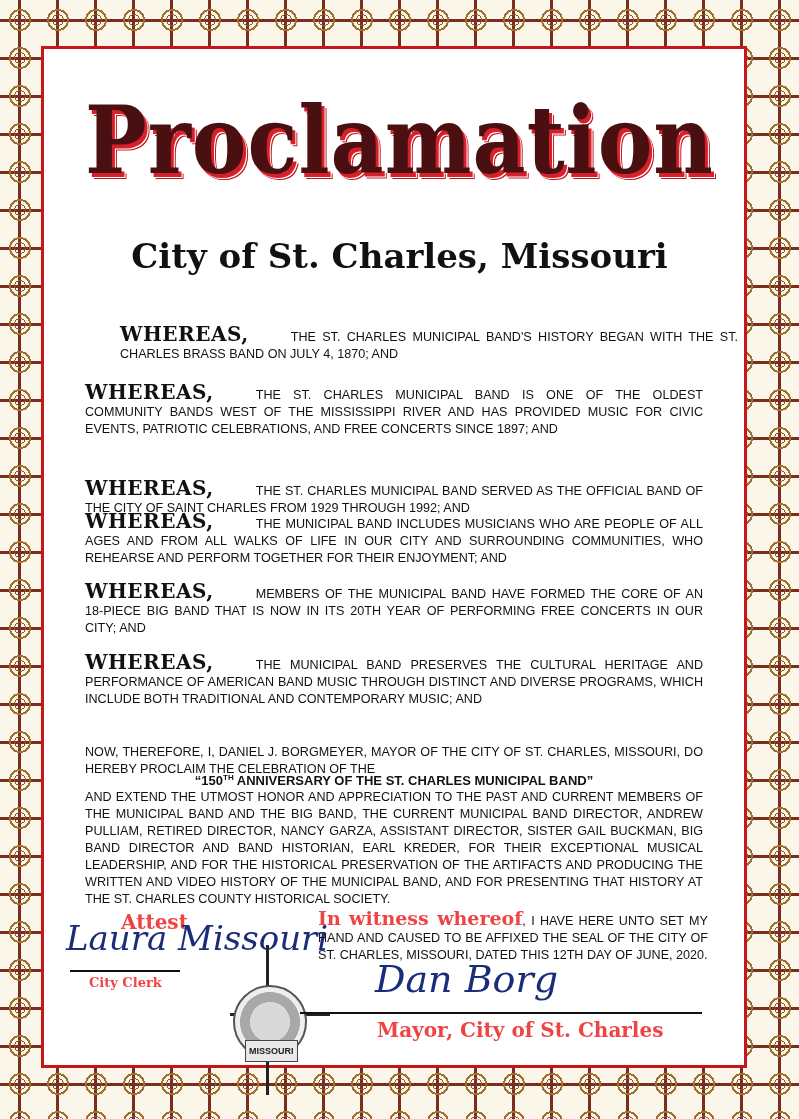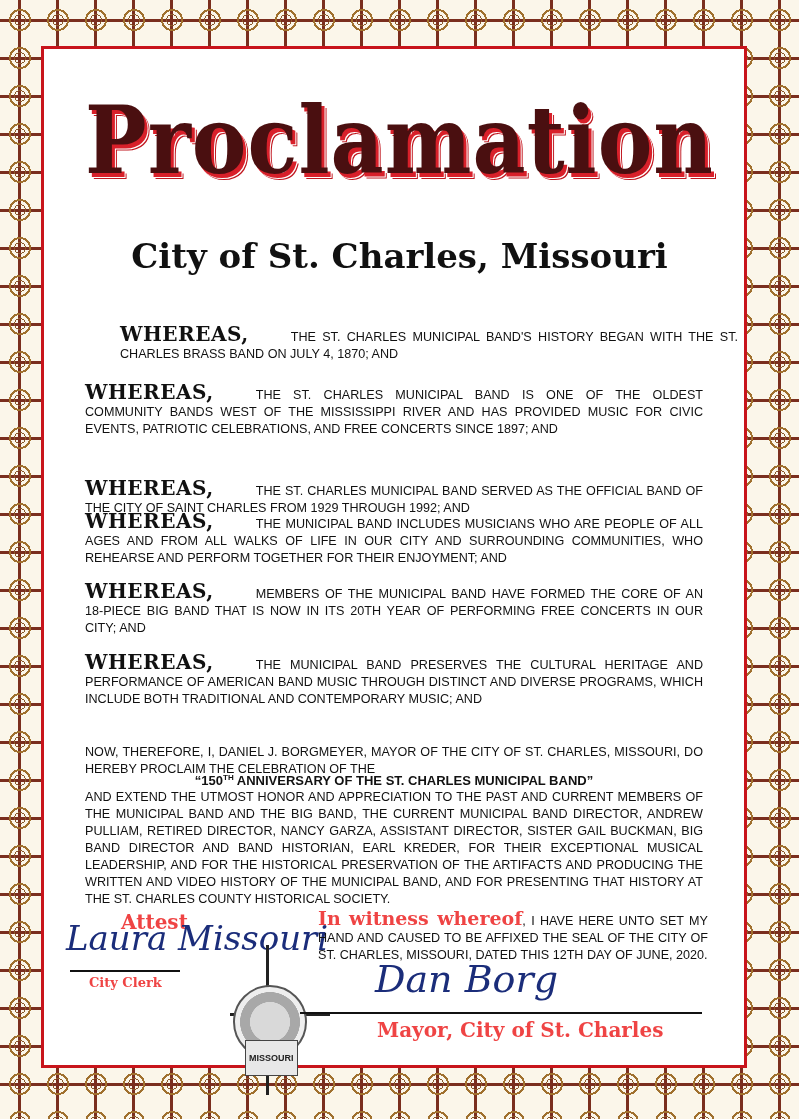--- a/index.html
+++ b/index.html
@@ -55,21 +55,21 @@
   }
   .sig-line { position: absolute; height: 2px; background: #111; }
   .seal {
     position: absolute; left: 233px; top: 985px; width: 70px; height: 70px;
     border-radius: 50%;
     background: radial-gradient(circle, #d9d9d9 0 40%, #a8a8a8 41% 60%, #eeeeee 61% 100%);
     border: 2px solid #555;
   }
   .seal-label {
     position: absolute; left: 245px; top: 1040px; font-size: 9px; font-weight: bold;
-    background: #e8e8e8; border: 1px solid #444; padding: 12px 3px; color: #222;
+    background: #e8e8e8; border: 1px solid #444; padding: 5px 3px; color: #222;
   }
   .star-ray { position: absolute; background: #222; }
   .signature {
     position: absolute; font-family: "DejaVu Serif", serif; font-style: italic;
     color: #1b2d7a; font-size: 34px;
   }
 </style>
 </head>
 <body>
 

